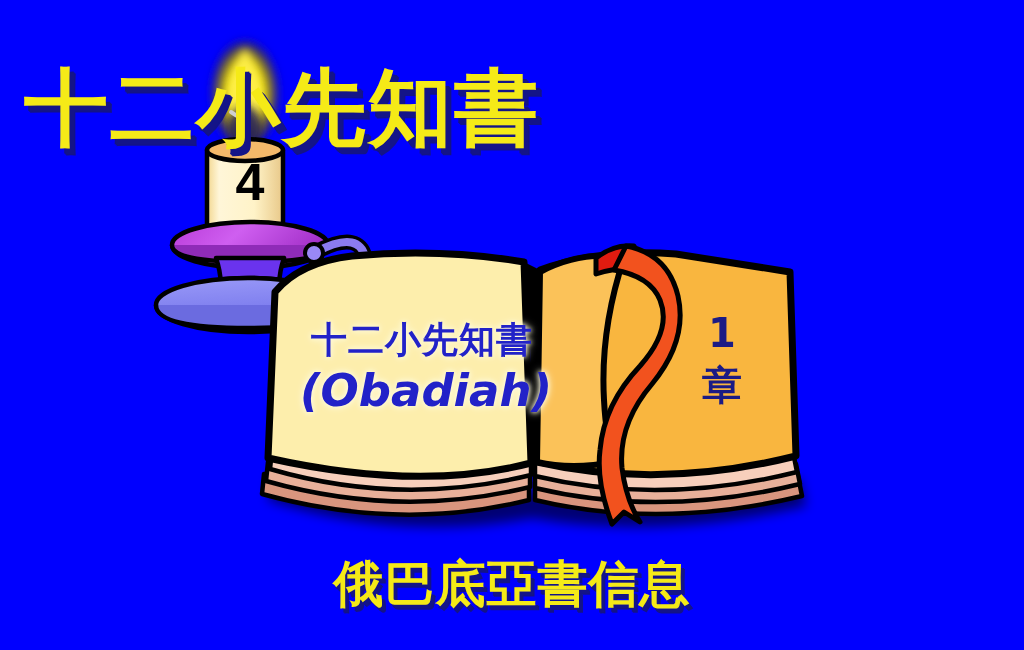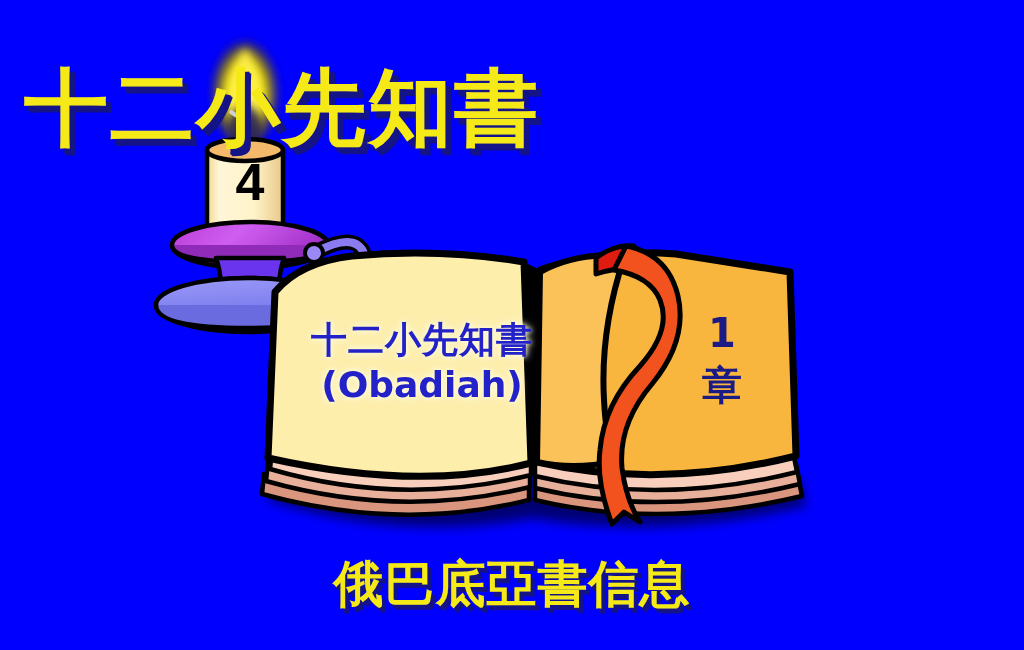--- a/index.html
+++ b/index.html
@@ -72,22 +72,23 @@
     white-space: nowrap;
     text-shadow: 0 0 5px #fffbe0, 0 0 8px #fffbe0;
   }
   #leftpage-line1 {
     left: 300px; top: 316px; width: 244px;
     font-size: 36px;
     letter-spacing: 1px;
   }
   #leftpage-line2 {
     left: 300px; top: 364px; width: 244px;
-    font-size: 36px;
+    font-size: 45px;
     letter-spacing: 0px;
+    font-style: italic;
   }
   #rightpage-line1 {
     left: 672px; top: 310px; width: 100px;
     font-size: 40px;
     color: #1b1b85;
     text-shadow: none;
   }
   #rightpage-line2 {
     left: 672px; top: 358px; width: 100px;
     font-size: 40px;

